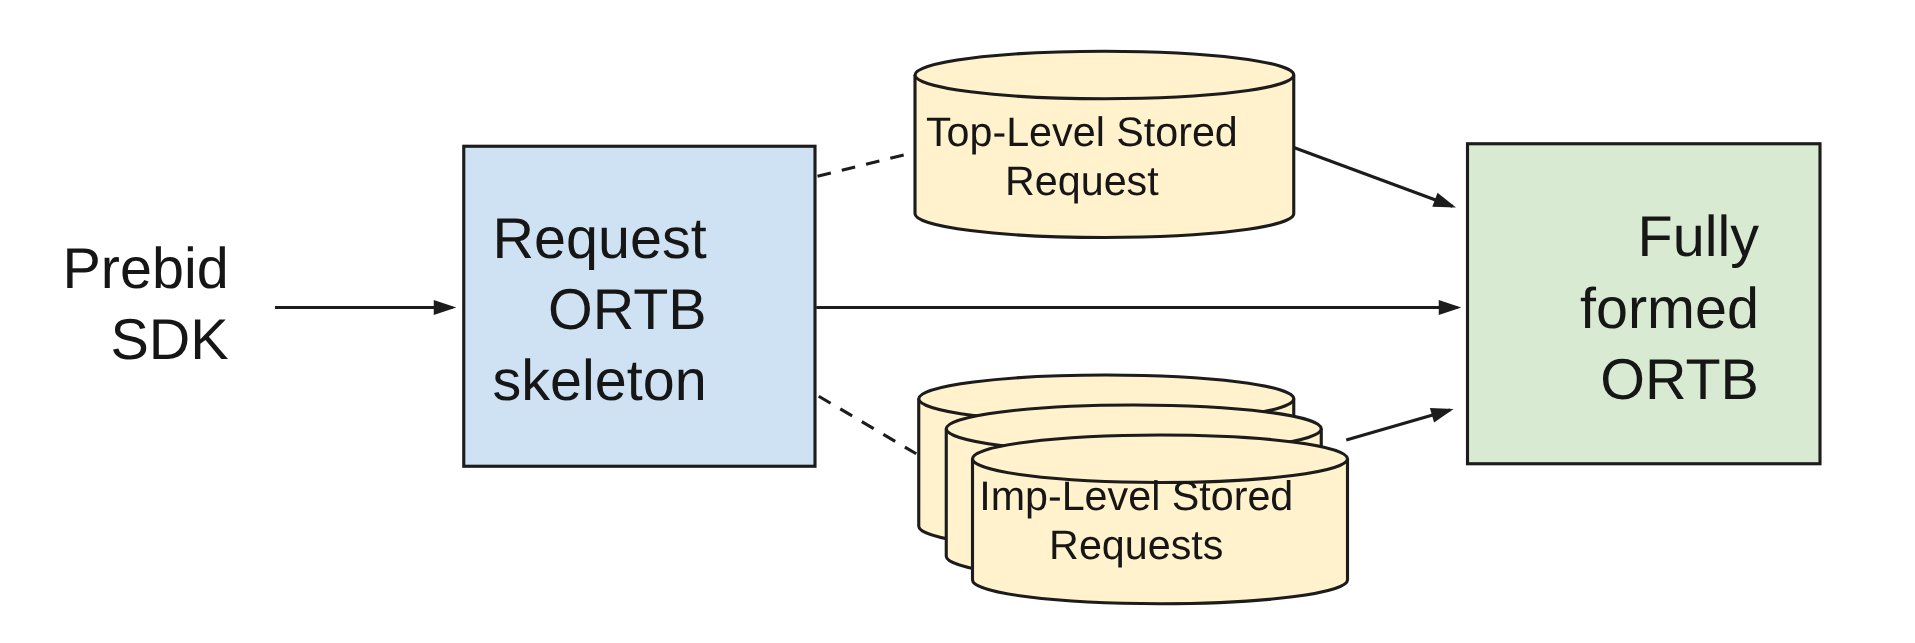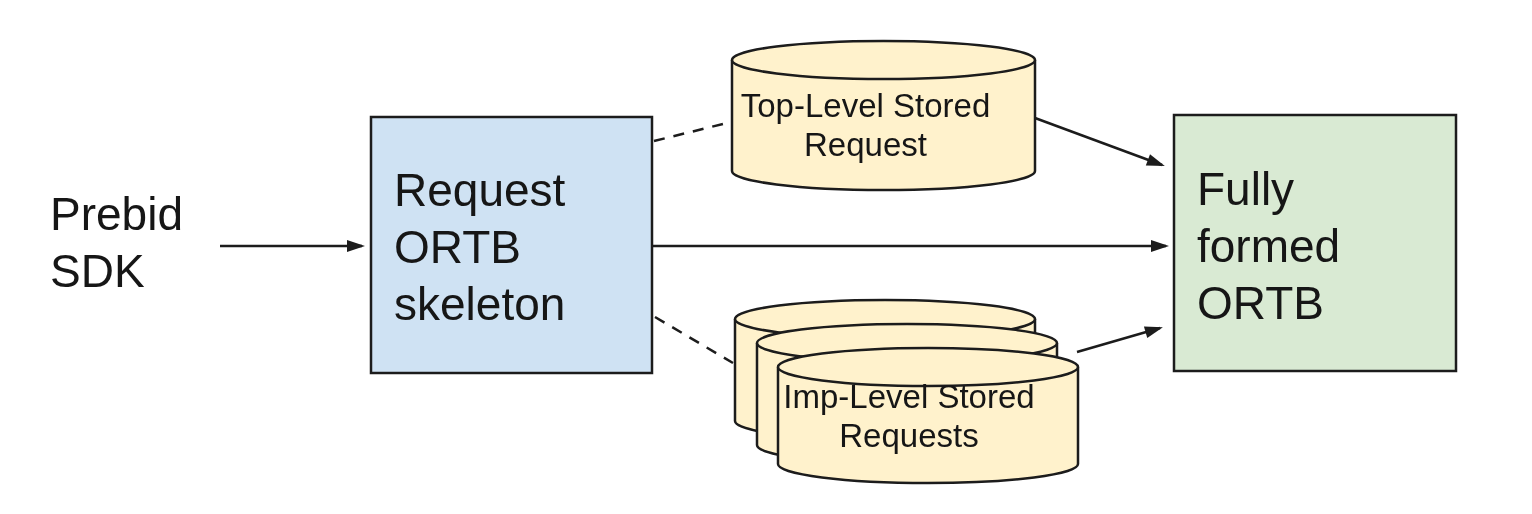--- a/index.html
+++ b/index.html
@@ -18,33 +18,34 @@
   .canvas svg {
     position: absolute;
     left: 0;
     top: 0;
   }
   .label {
     position: absolute;
     color: #161616;
     white-space: pre-line;
     pointer-events: none;
+    text-align: right;
   }
   .label-lg {
     font-size: 46px;
     line-height: 57px;
   }
   .label-sm {
     font-size: 33px;
     line-height: 39px;
     text-align: center;
   }
   .lbl-prebid   { left: 50px;   top: 186px; }
   .lbl-incoming { left: 394px;  top: 162px; }
-  .lbl-fully    { left: 1197px; top: 161px; }
+  .lbl-fully    { left: 1264px; top: 161px; }
   .lbl-topcyl   { left: 732px;  top: 86px;  width: 267px; }
   .lbl-impcyl   { left: 778px;  top: 377px; width: 262px; }
 </style>
 </head>
 <body>
 
 <div class="canvas">
 
   <svg width="1532" height="514" viewBox="0 0 1532 514">
     <defs>

